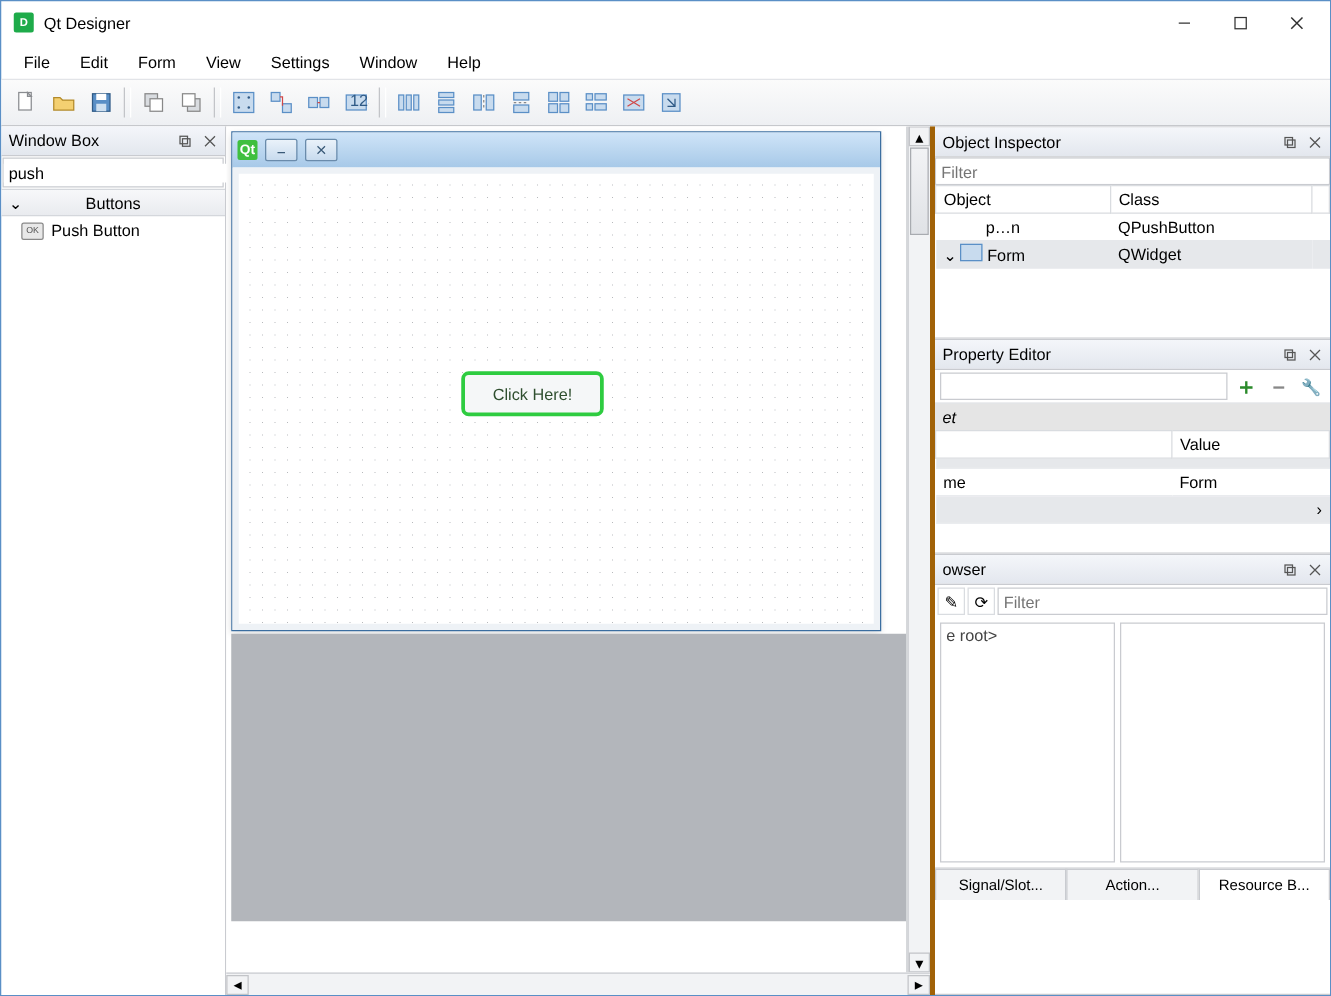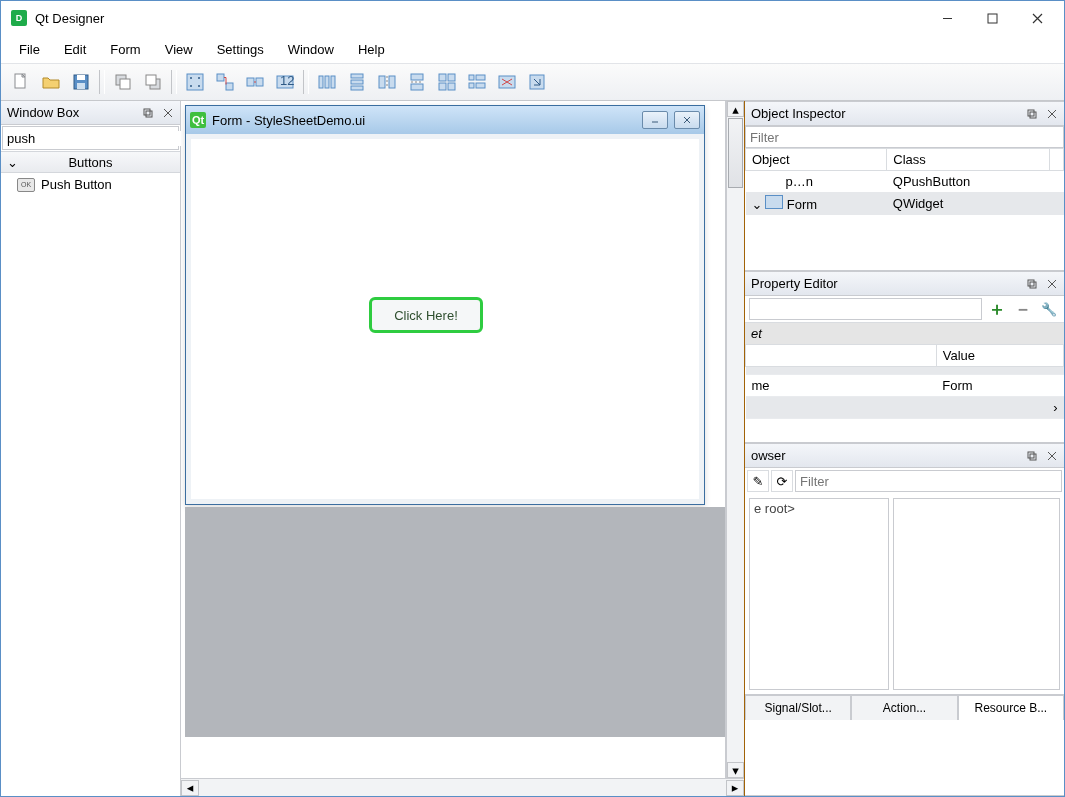--- a/index.html
+++ b/index.html
@@ -57,21 +57,21 @@
 .gray-zone { height: 230px; background: #b3b6bb; }
 .hscroll { height: 18px; border-top: 1px solid #c9cbd0; display: flex; align-items: center; background:#f2f3f5;}
 .hscroll .arrow{width:18px; height:16px; display:flex;align-items:center;justify-content:center;border:1px solid #c2c4c8;}
 .hscroll .track{flex:1;}
 .hscroll .rarrow{width:18px; height:16px; display:flex;align-items:center;justify-content:center;border:1px solid #c2c4c8;}
 .vscroll { width: 18px; border-left: 1px solid #c9cbd0; background:#f2f3f5; display:flex; flex-direction:column;}
 .vscroll .arrow{height:16px;border:1px solid #c2c4c8;display:flex;align-items:center;justify-content:center;}
 .vscroll .thumb{height:70px;border:1px solid #a8abb0;background:linear-gradient(#f2f3f5,#e0e2e6);margin:1px;}
 
 
-.right { width: 320px; display: flex; flex-direction: column; border-left: 1px solid #a16207; }
+.right { width: 320px; display: flex; flex-direction: column; border-left: 4px solid #a16207; }
 .right .dock { border-left: none; border-right: none; }
 .filter-row { border:1px solid #c9cbd0; height:22px; margin:0; }
 .filter-row input{width:100%;height:100%;border:none;outline:none;padding:0 4px;color:#7b7e82;}
 .obj-table { width: 100%; border-collapse: collapse; }
 .obj-table th { text-align: left; font-weight: normal; padding: 3px 6px; border: 1px solid #d9dce0; background:#fff; }
 .obj-table td { padding: 3px 6px; }
 .obj-row-sel { background: #e6e8eb; }
 .objrow .chev { display:inline-block; width:10px;}
 .prop-toolbar { display:flex; align-items:center; gap:4px; padding:2px 4px; border-bottom:1px solid #d9dce0;}
 .prop-toolbar input { flex:1; border:1px solid #c9cbd0; height:22px; padding:0 4px;}
@@ -278,21 +278,20 @@
       <span>Push Button</span>
     </div>
   </div>
 
   <div class="center">
     <div class="center-body">
       <div class="canvas-wrap" style="position:relative;">
         <div class="form-window">
           <div class="form-title">
             <div class="qt">Qt</div>
-            <div class="ftxt">Form - StyleSheetDemo.ui</div>
             <div class="fbtn">
                 <svg viewBox="0 0 10 10">
                   <path d="M2 7h6" stroke="#3a5a78"></path>
                 </svg>
               </div>
             <div class="fbtn">
                 <svg viewBox="0 0 10 10">
                   <path d="M2 2l6 6M8 2l-6 6" stroke="#3a5a78"></path>
                 </svg>
               </div>

